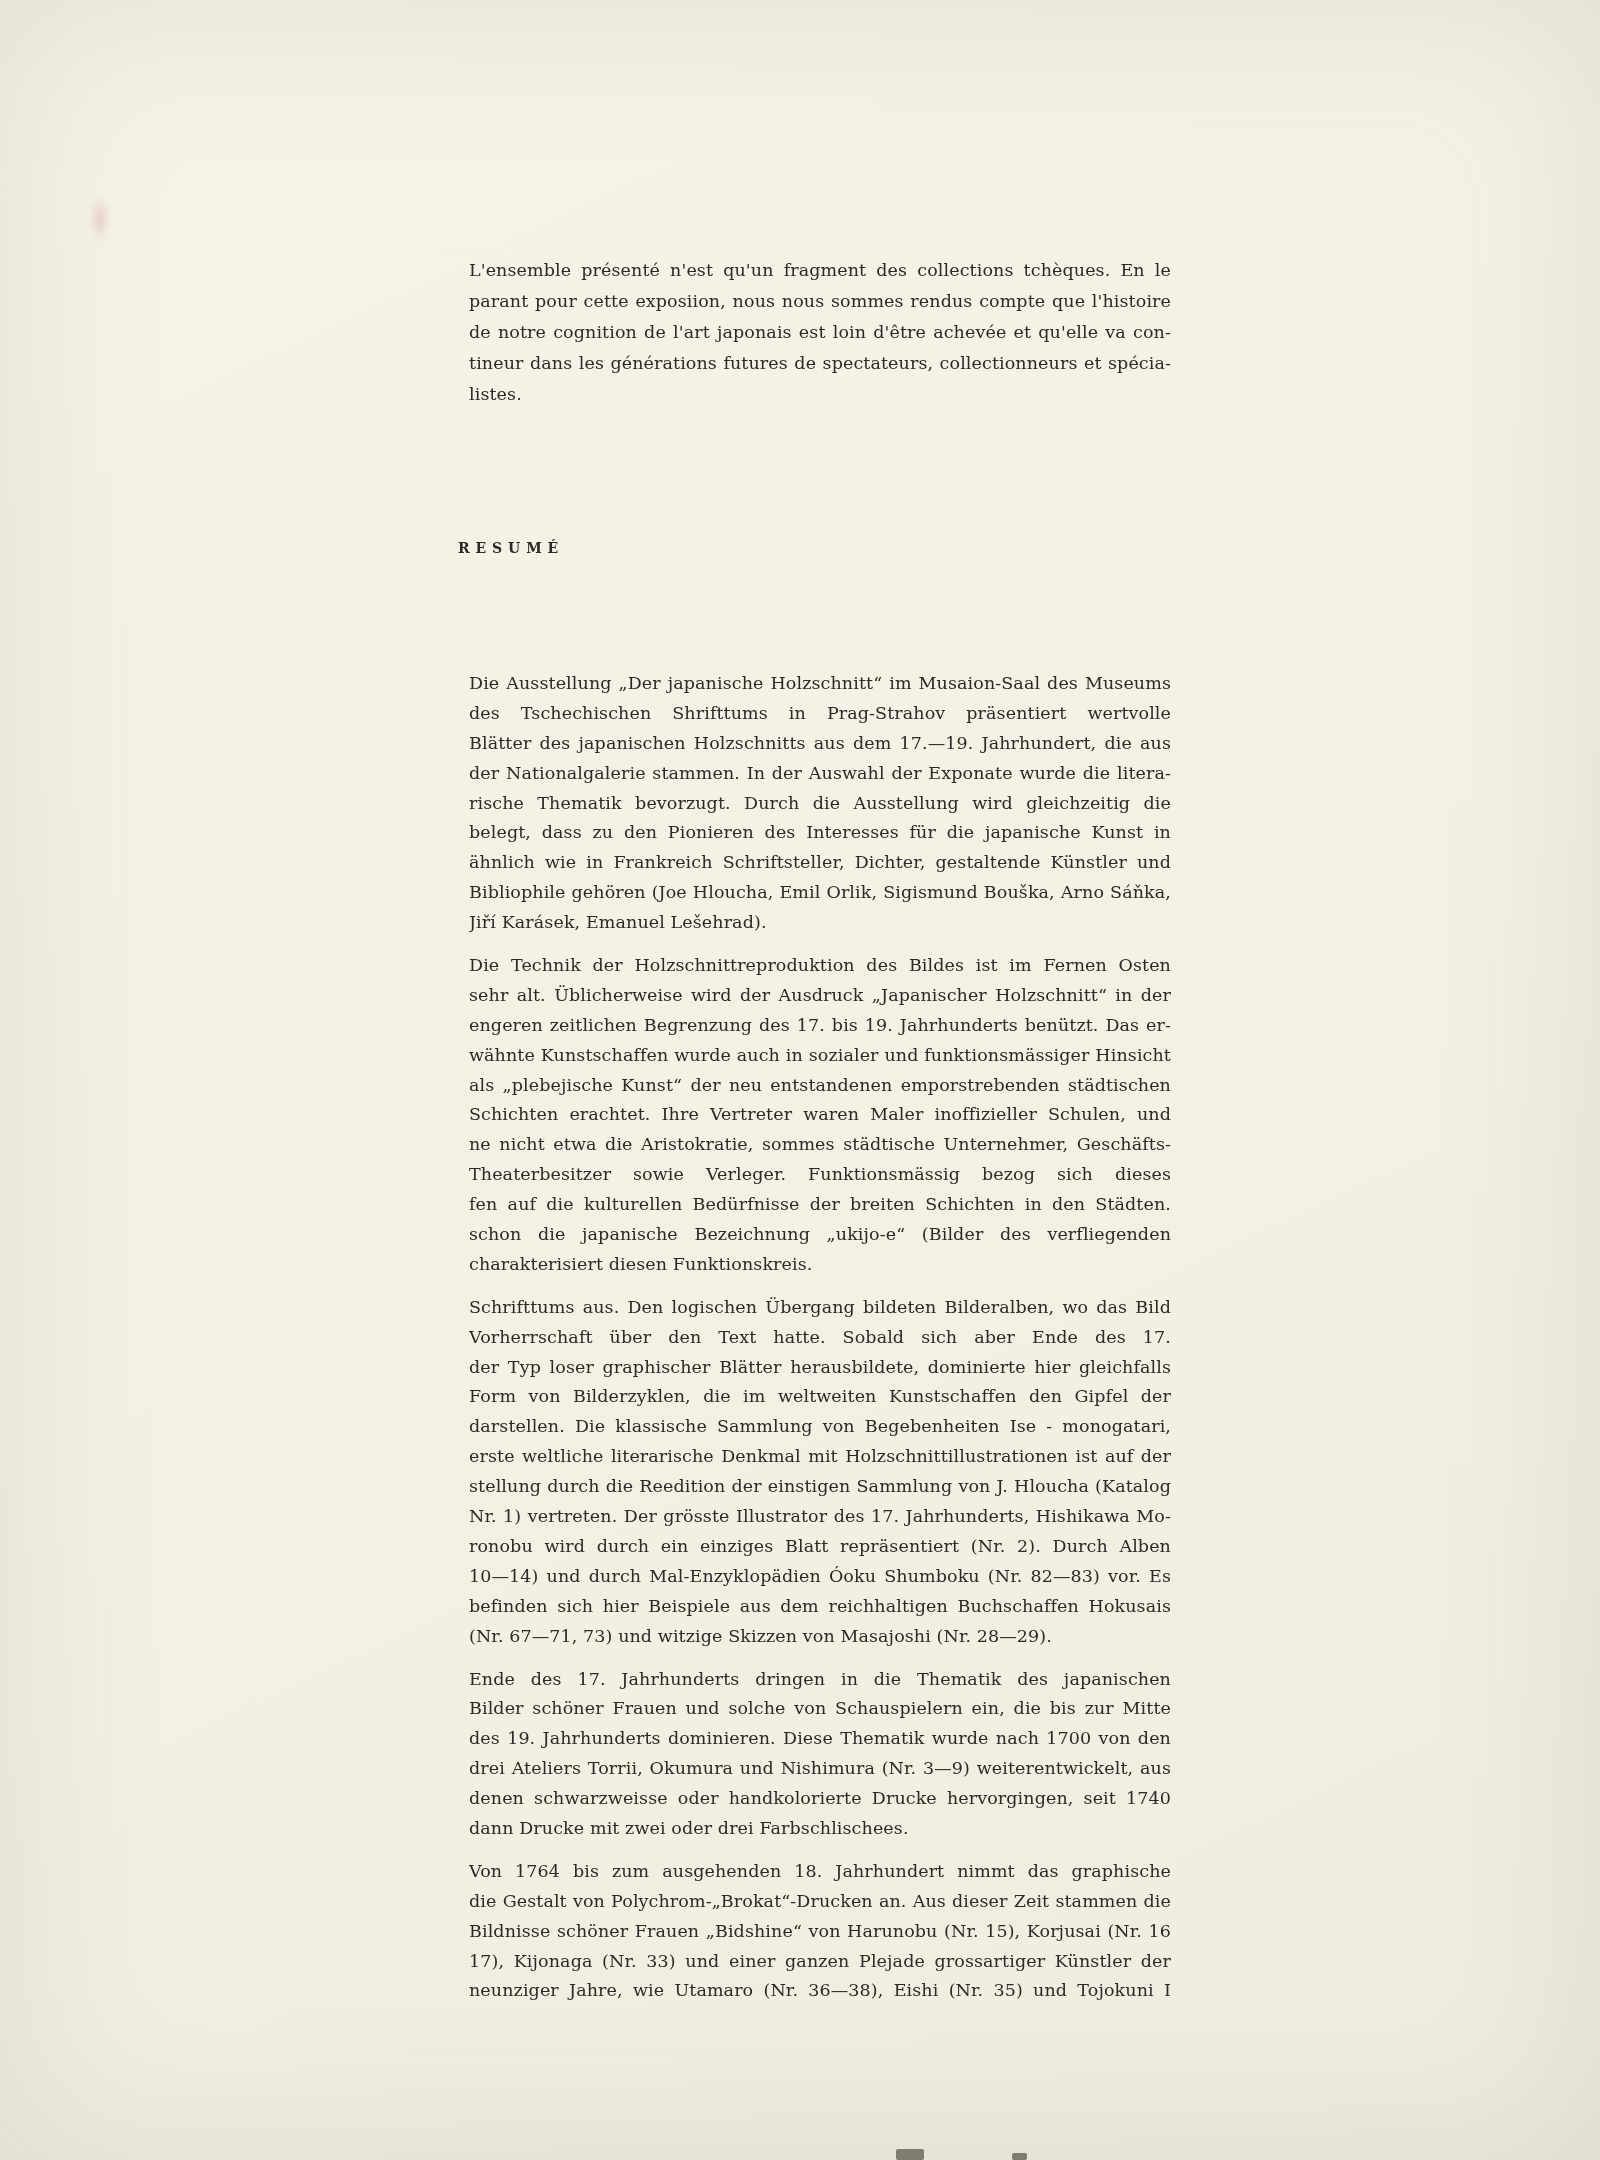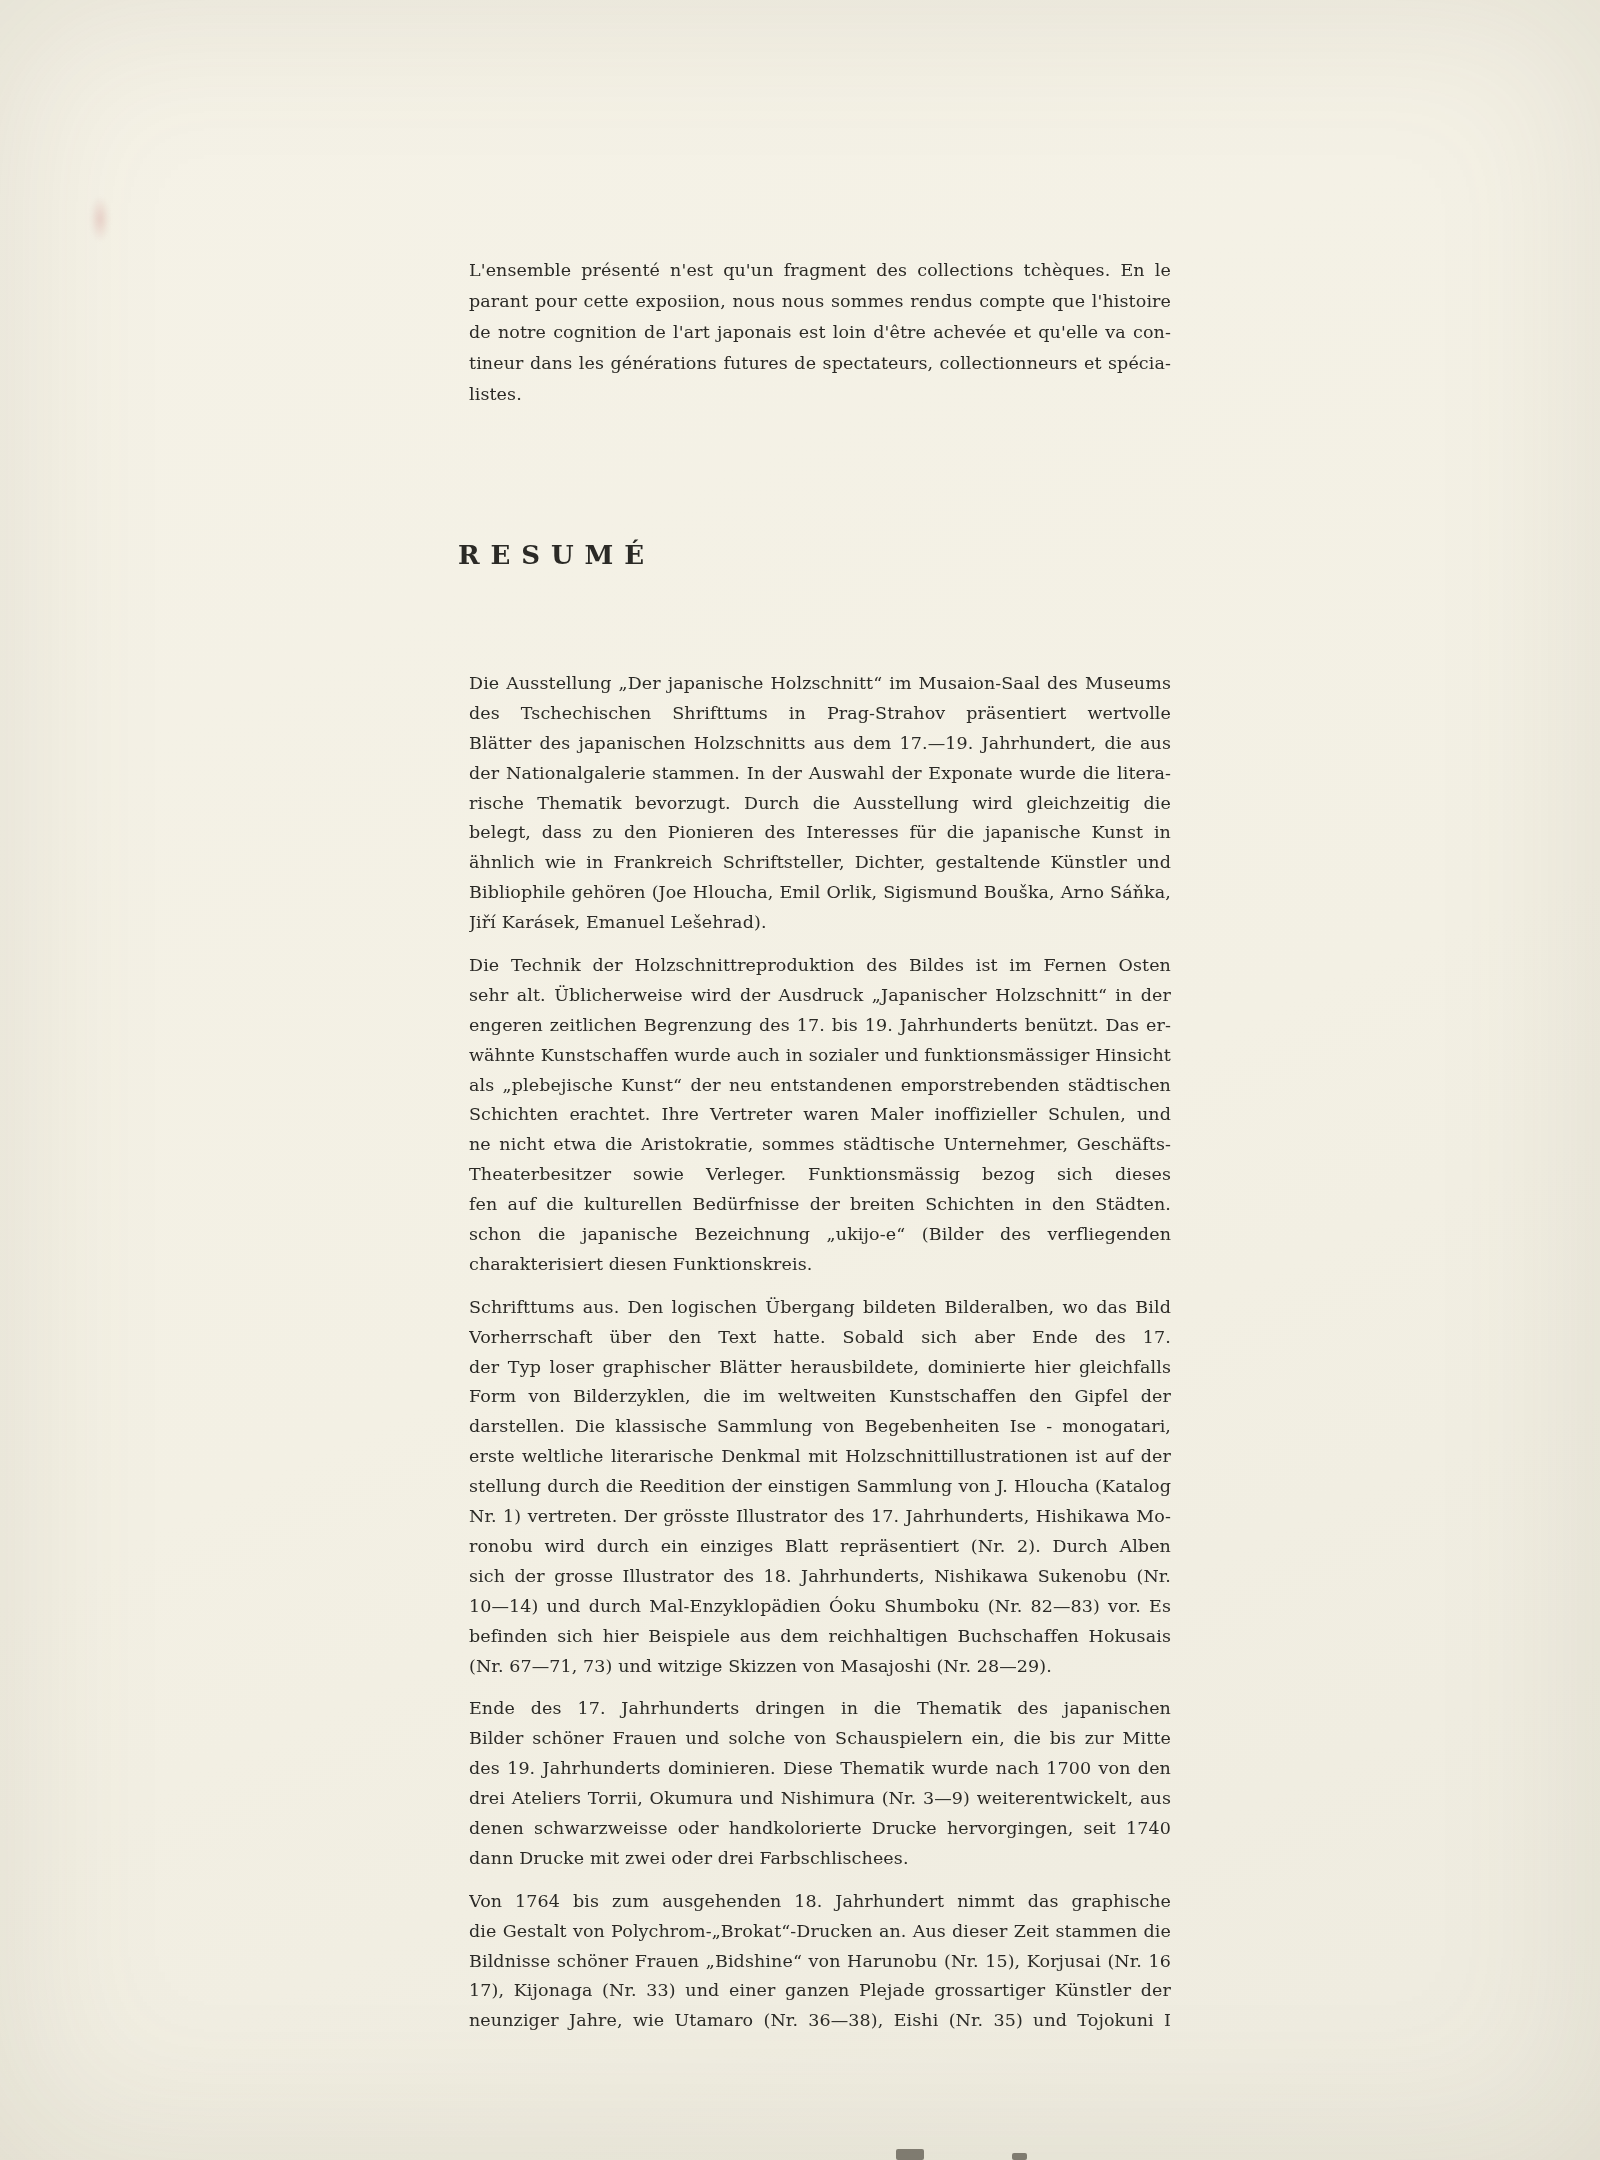--- a/index.html
+++ b/index.html
@@ -45,21 +45,21 @@
   }
   .french-block .line { line-height: 31px; max-height: 31px; }
   .german-block .line { line-height: 29.9px; max-height: 29.9px; }
   .line-last { text-align-last: left; }
 
   .heading {
     position: absolute;
     left: 458px;
     top: 540px;
     margin: 0;
-    font-size: 26px;
+    font-size: 14px;
     font-weight: bold;
     letter-spacing: 0.42em;
     color: var(--ink, #2b2a26);
   }
 
   
   .smudge-pink {
     position: absolute;
     left: 90px; top: 196px;
     width: 20px; height: 46px;
@@ -123,21 +123,20 @@
       <div class="para">
         <div class="line">Schrifttums aus. Den logischen Übergang bildeten Bilderalben, wo das Bild die</div>
         <div class="line">Vorherrschaft über den Text hatte. Sobald sich aber Ende des 17. Jahrhunderts</div>
         <div class="line">der Typ loser graphischer Blätter herausbildete, dominierte hier gleichfalls die</div>
         <div class="line">Form von Bilderzyklen, die im weltweiten Kunstschaffen den Gipfel der Graphik</div>
         <div class="line">darstellen. Die klassische Sammlung von Begebenheiten Ise - monogatari, das</div>
         <div class="line">erste weltliche literarische Denkmal mit Holzschnittillustrationen ist auf der Aus-</div>
         <div class="line">stellung durch die Reedition der einstigen Sammlung von J. Hloucha (Katalog</div>
         <div class="line">Nr. 1) vertreten. Der grösste Illustrator des 17. Jahrhunderts, Hishikawa Mo-</div>
         <div class="line">ronobu wird durch ein einziges Blatt repräsentiert (Nr. 2). Durch Alben stellten</div>
-        <div class="line">sich der grosse Illustrator des 18. Jahrhunderts, Nishikawa Sukenobu (Nr.</div>
         <div class="line">10—14) und durch Mal-Enzyklopädien Óoku Shumboku (Nr. 82—83) vor. Es</div>
         <div class="line">befinden sich hier Beispiele aus dem reichhaltigen Buchschaffen Hokusais</div>
         <div class="line line-last">(Nr. 67—71, 73) und witzige Skizzen von Masajoshi (Nr. 28—29).</div>
       </div>
       <div class="para">
         <div class="line">Ende des 17. Jahrhunderts dringen in die Thematik des japanischen Holzschnitts</div>
         <div class="line">Bilder schöner Frauen und solche von Schauspielern ein, die bis zur Mitte</div>
         <div class="line">des 19. Jahrhunderts dominieren. Diese Thematik wurde nach 1700 von den</div>
         <div class="line">drei Ateliers Torrii, Okumura und Nishimura (Nr. 3—9) weiterentwickelt, aus</div>
         <div class="line">denen schwarzweisse oder handkolorierte Drucke hervorgingen, seit 1740 so-</div>

